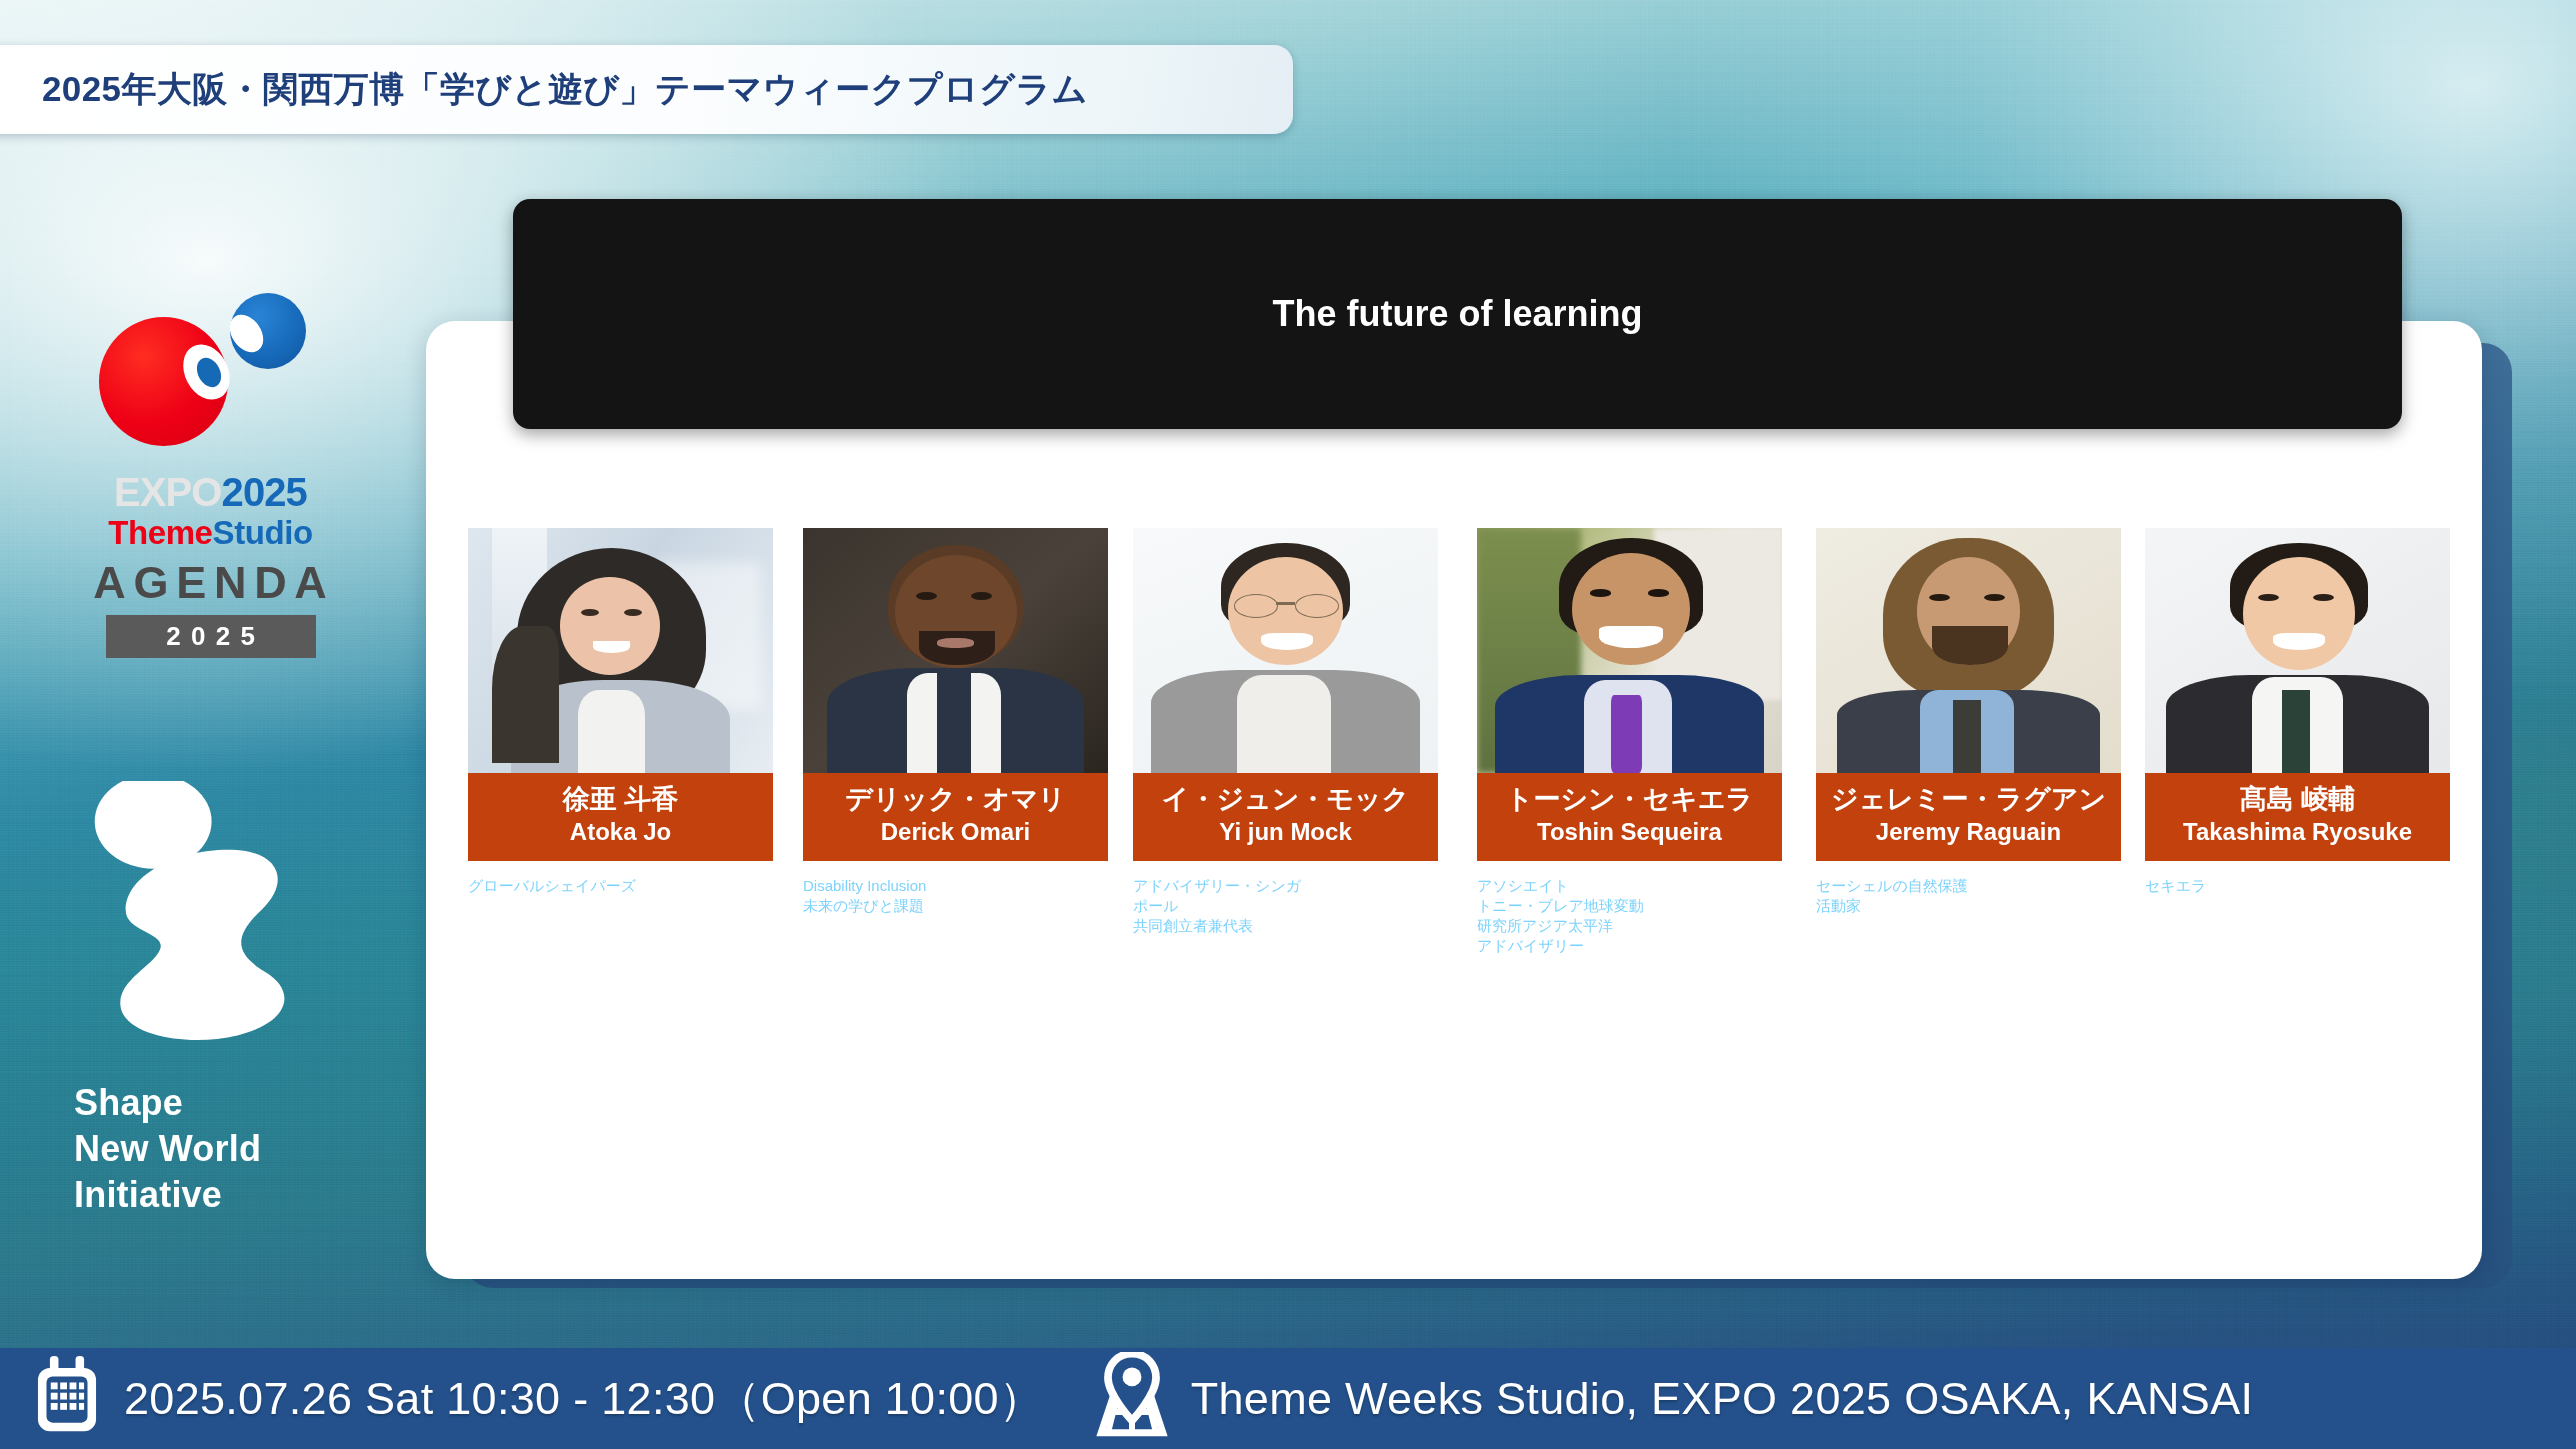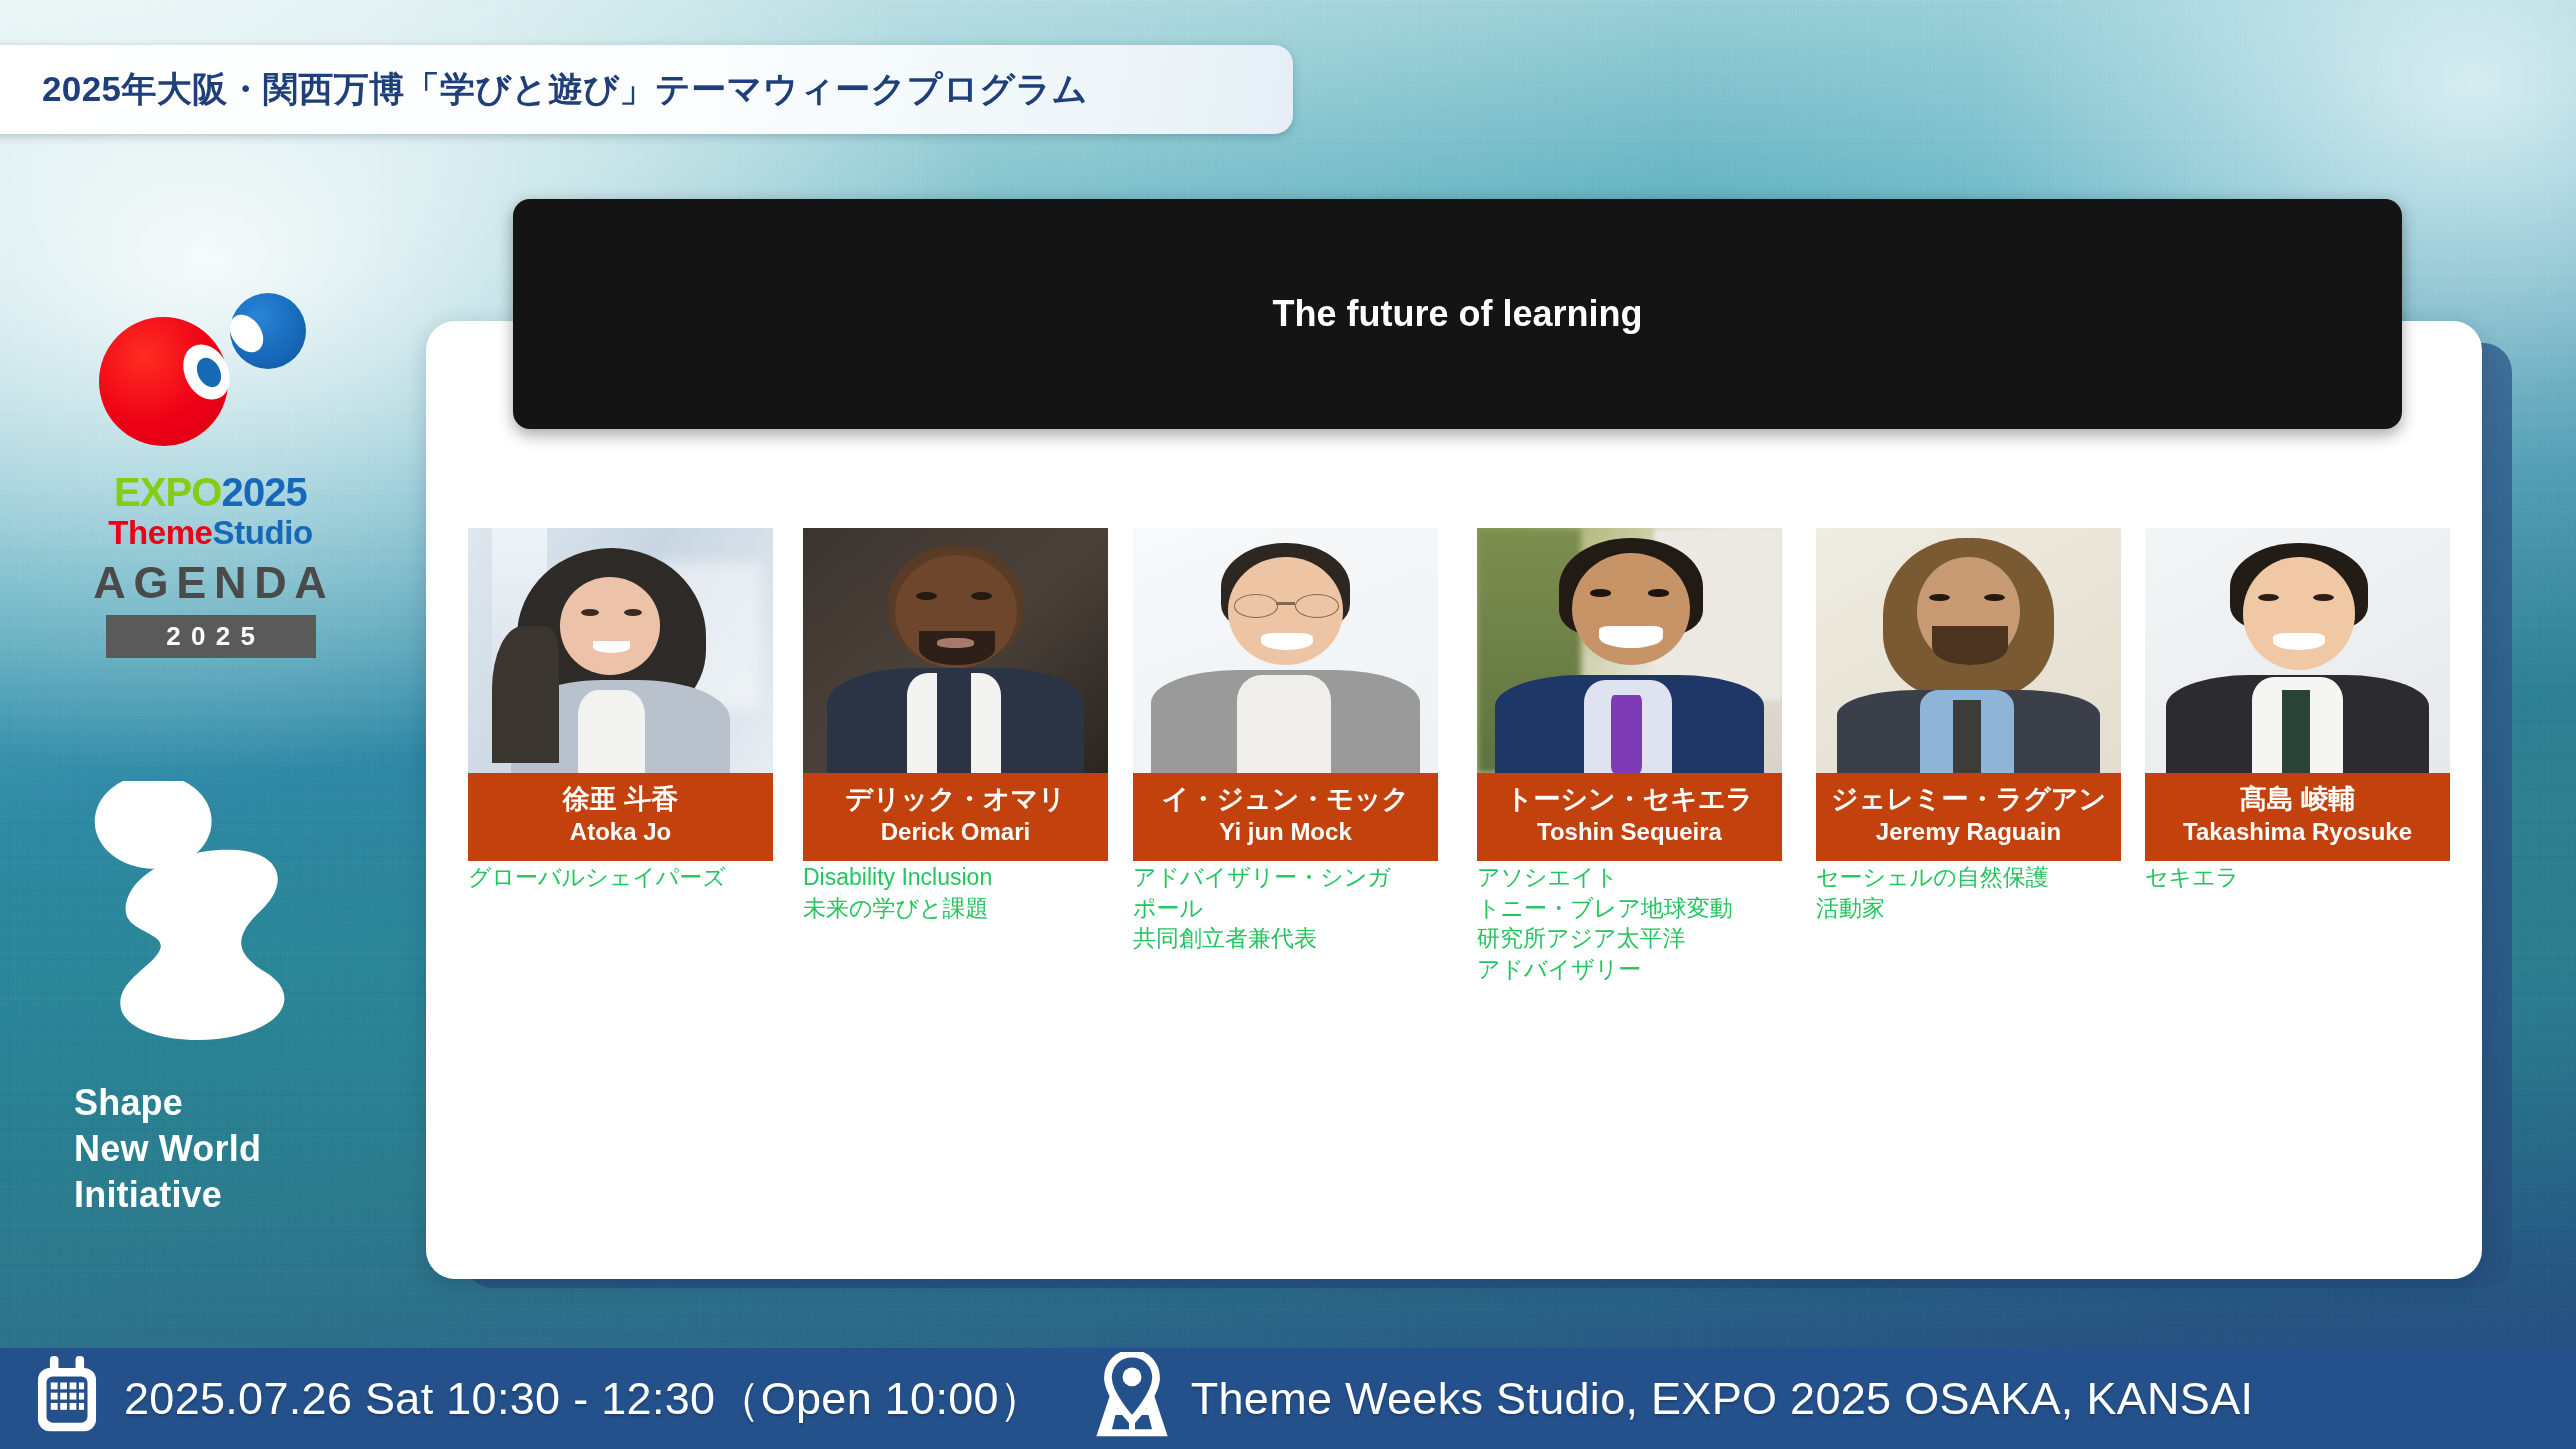--- a/index.html
+++ b/index.html
@@ -96,21 +96,21 @@
     background:radial-gradient(circle at 38% 30%, #2a84d6 0%, #1668b8 60%, #0f559c 100%);
   }
   #expo-logo .eye-blue{
     position:absolute;left:163px;top:30px;width:29px;height:41px;border-radius:50%;
     background:#fff;transform:rotate(-35deg);
   }
   #expo-logo .wordmark{
     position:absolute;left:0;top:189px;width:283px;text-align:center;
   }
   #expo-logo .line1{font-size:40px;font-weight:700;letter-spacing:-0.9px;line-height:1.04;}
-  #expo-logo .line1 .r{color:#84cc16;}
+  #expo-logo .line1 .r{color:#e5e5e5;}
   #expo-logo .line1 .b{color:#1668b8;}
   #expo-logo .line2{font-size:33px;font-weight:700;letter-spacing:-0.4px;line-height:1.12;margin-top:1.7px;}
   #expo-logo .line2 .r{color:#ee0016;}
   #expo-logo .line2 .b{color:#1668b8;}
   #expo-logo .agenda{
     font-size:45px;font-weight:700;color:#4a4a4a;letter-spacing:7.7px;
     margin-top:6.9px;line-height:1.05;padding-left:6.9px;
   }
   #expo-logo .yearbar{
     margin:8.6px auto 0;width:210px;height:43px;background:#5a5a5a;
@@ -130,21 +130,21 @@
   .spk .photo{
     width:100%;height:245px;position:relative;overflow:hidden;background:#cfd6dc;
   }
   .spk .photo .ph-inner{position:absolute;inset:0;}
   .spk .namebar{
     background:#c2410c;padding:10.3px 5.2px 13.7px;text-align:center;
   }
   .spk .jp{color:#fff;font-size:27px;font-weight:700;line-height:1.2;white-space:nowrap;}
   .spk .en{color:#fff;font-size:24px;font-weight:700;line-height:1.25;margin-top:1.7px;white-space:nowrap;}
   .spk .role{
-    color:#22c55e;font-size:23px;line-height:1.33;margin-top:1px;font-weight:400;
+    color:#7dd3fc;font-size:15px;line-height:1.33;margin-top:15px;font-weight:400;
   }
 
   
   .face{position:absolute;}
   .sk{border-radius:50%;}
 
   
   #bottom-bar{
     position:absolute;left:0;right:0;top:1348px;height:101px;
     background:#24518c;

